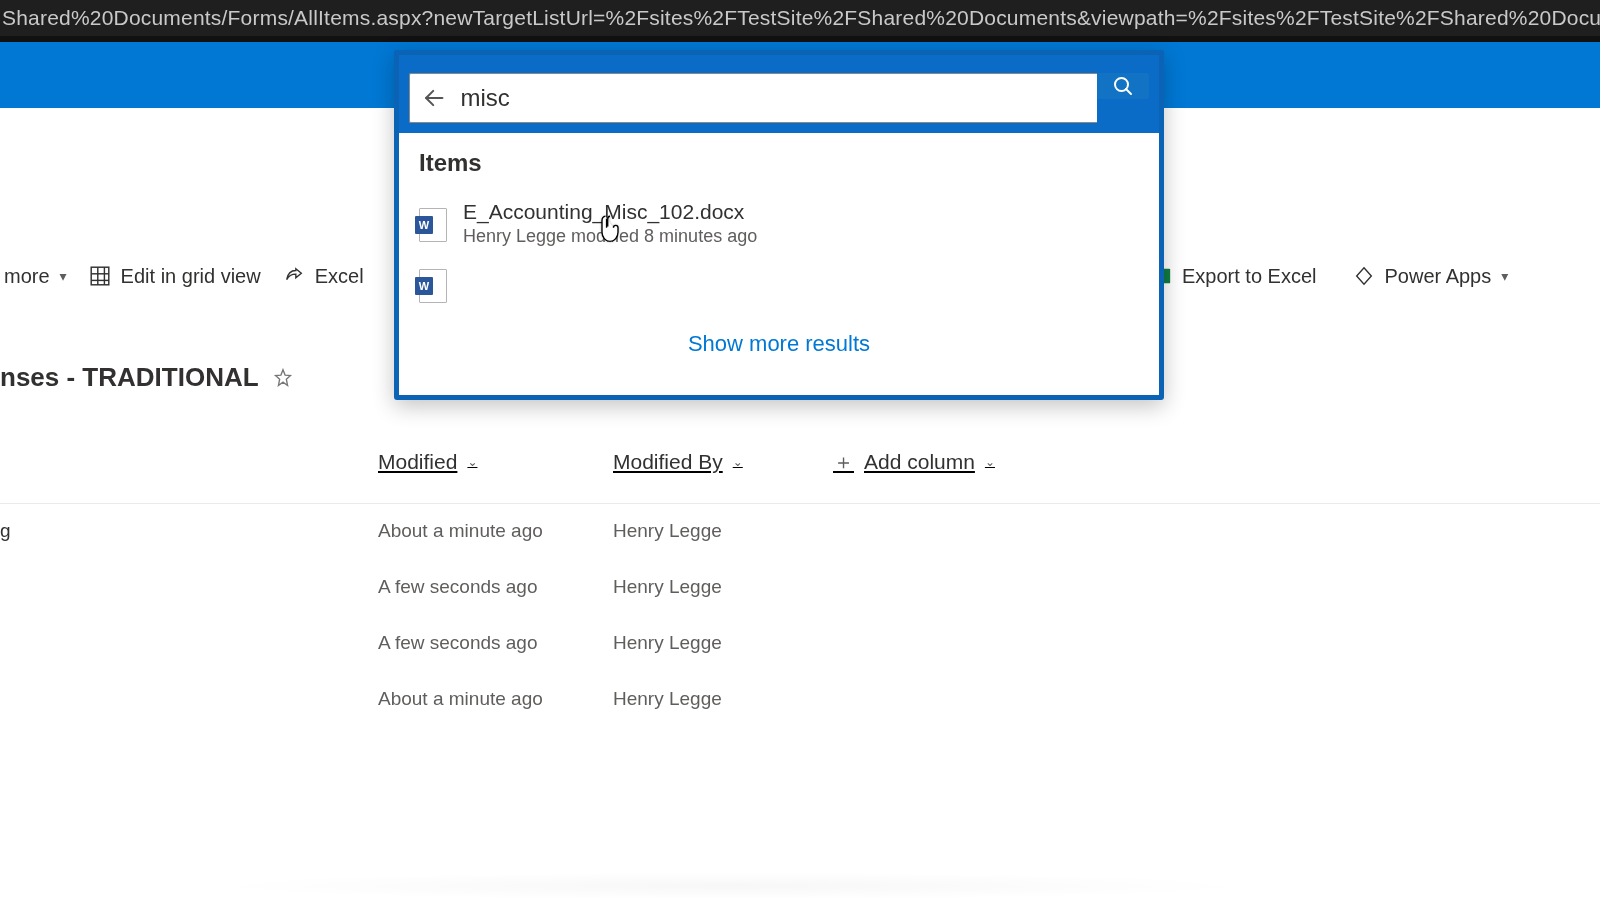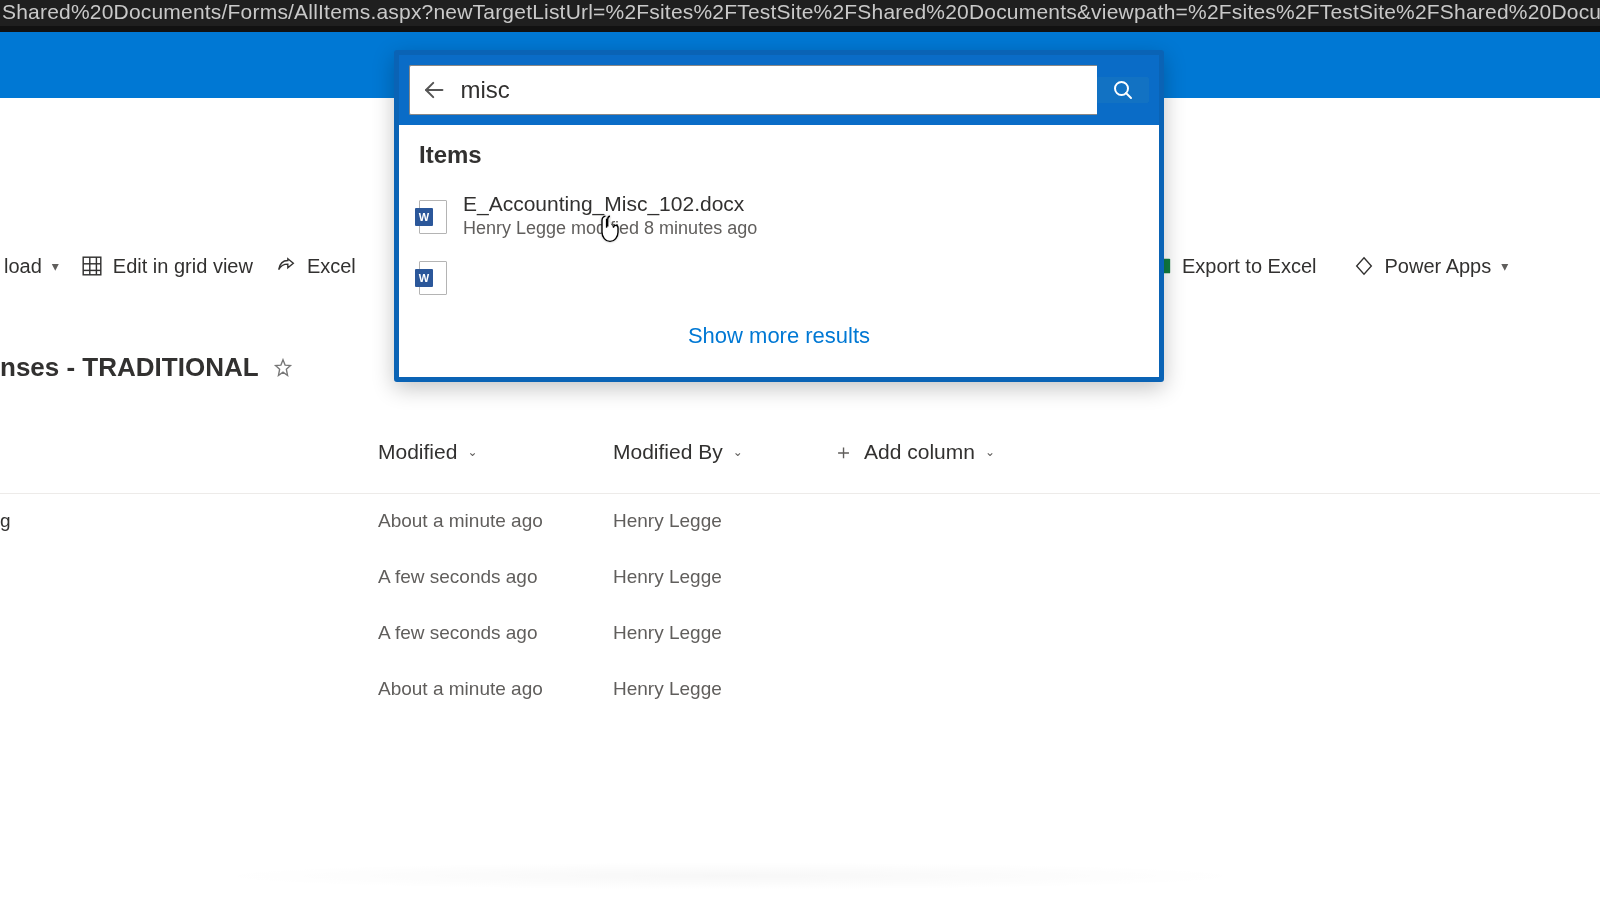--- a/index.html
+++ b/index.html
@@ -1,20 +1,20 @@
 <!DOCTYPE html>
 <html><head>
 <meta charset="utf-8">
 <style>
   * { box-sizing: border-box; margin: 0; padding: 0; }
   html, body { width: 1600px; height: 900px; font-family: "Segoe UI", sans-serif; background: #fff; overflow: hidden; }
 
   
   .addr-bar {
-    width: 100%; height: 26px; background: #1f1f1f; display: flex; align-items: flex-start;
+    width: 100%; height: 36px; background: #1f1f1f; display: flex; align-items: center;
   }
   .addr-text {
     font-family: "Segoe UI", sans-serif; font-size: 21px; color: #c9c9c9;
     white-space: nowrap; overflow: hidden;
     padding-left: 2px;
     letter-spacing: 0.2px;
   }
   .addr-strip2 { width: 100%; height: 6px; background: #111; }
 
   
@@ -48,20 +48,21 @@
     position: absolute; top: 254px; left: 0;
     font-size: 26px; font-weight: 600; color: #323130;
     display: flex; align-items: center; gap: 14px;
   }
 
   .columns {
     position: absolute; top: 340px; left: 0; width: 100%;
     display: grid;
     grid-template-columns: 378px 235px 220px auto;
     padding-left: 0;
+    text-decoration: underline;
   }
   .colhead {
     font-size: 21px; color: #323130; display: flex; align-items: center; gap: 10px;
     font-weight: 400;
     padding-bottom: 18px;
   }
   .colhead .chev { color: #605e5c; font-size: 12px; }
 
   .rows {
     position: absolute; top: 395px; left: 0; width: 100%;
@@ -84,21 +85,21 @@
     left: 394px;   
     top: 50px;
     width: 770px;
     border: 5px solid #0a63b5;
     border-radius: 3px;
     background: #fff;
     box-shadow: 0 6px 22px rgba(0,0,0,0.24);
     z-index: 50;
   }
   .search-top {
-    display: flex; align-items: center; padding: 10px 10px 10px 10px;
+    display: flex; align-items: flex-start; padding: 18px 10px 10px 10px;
     background: #0a6cc7;
   }
   .search-box {
     flex: 1;
     background: #fff;
     border: 1px solid #8a8886;
     border-right: none;
     border-radius: 2px 0 0 2px;
     display: flex; align-items: center; gap: 14px;
     padding: 0 12px;
@@ -113,21 +114,21 @@
   }
   .search-go {
     width: 52px;
     background: #1272c3;
     display: flex; align-items: center; justify-content: center;
     border-radius: 0 2px 2px 0;
     border: 1px solid #1272c3;
   }
 
   .search-results {
-    padding: 10px 18px 6px 18px;
+    padding: 10px 18px 16px 18px;
   }
   .items-hdr {
     font-size: 24px; font-weight: 600; color: #323130;
     padding: 6px 0 14px 2px;
   }
   .res-item {
     display: flex; align-items: center; gap: 16px;
     padding: 9px 6px 10px 2px;
     cursor: pointer;
   }
@@ -179,21 +180,21 @@
   <div class="addr-text">Shared%20Documents/Forms/AllItems.aspx?newTargetListUrl=%2Fsites%2FTestSite%2FShared%20Documents&amp;viewpath=%2Fsites%2FTestSite%2FShared%20Docu</div>
 </div>
 <div class="addr-strip2"></div>
 
 <div class="blue-band"></div>
 
 <div class="page-body">
 
   <div class="toolbar">
     <div class="tool">
-      <span>load</span>
+      <span>more</span>
       <span class="chev">▾</span>
     </div>
     <div class="tool">
       <svg width="22" height="22" viewBox="0 0 20 20" fill="none" stroke="#323130" stroke-width="1.3">
         <rect x="2" y="2" width="16" height="16"></rect>
           <line x1="2" y1="8" x2="18" y2="8"></line>
           <line x1="2" y1="14" x2="18" y2="14"></line>
           <line x1="8" y1="2" x2="8" y2="18"></line>
           <line x1="14" y1="2" x2="14" y2="18"></line>
       </svg>

